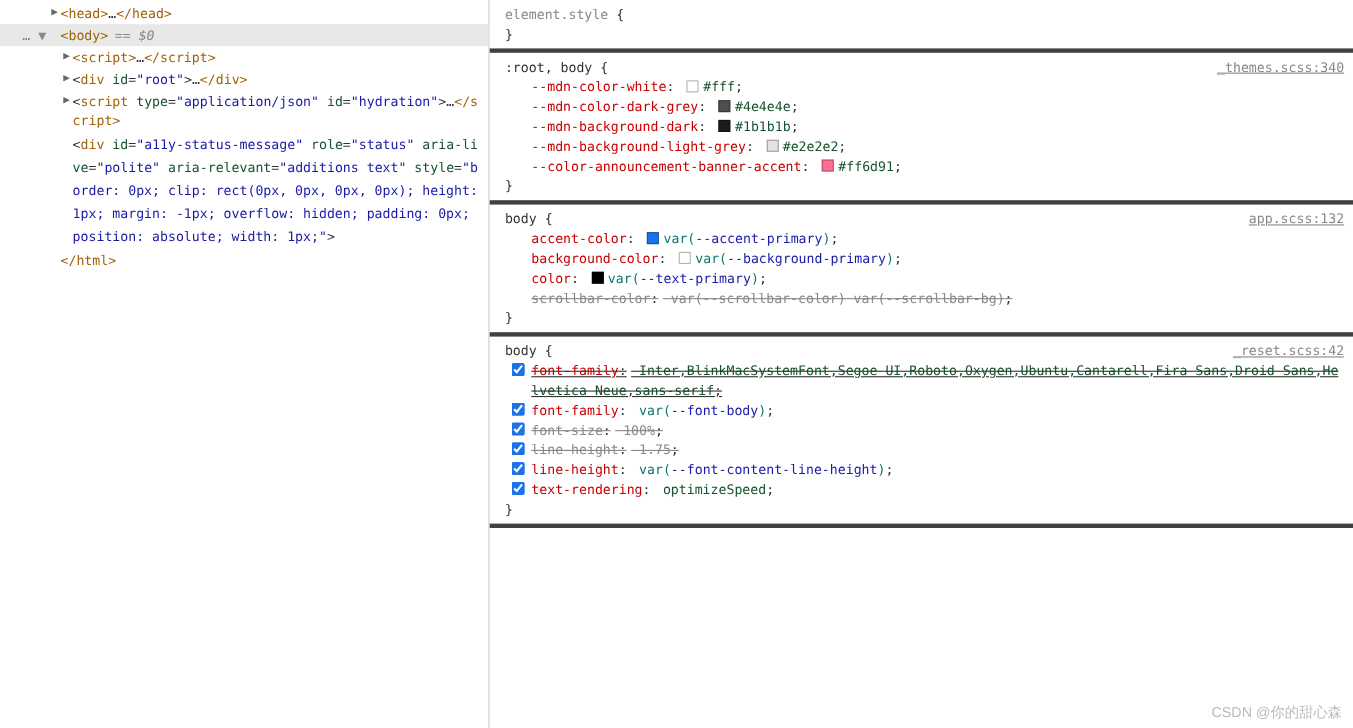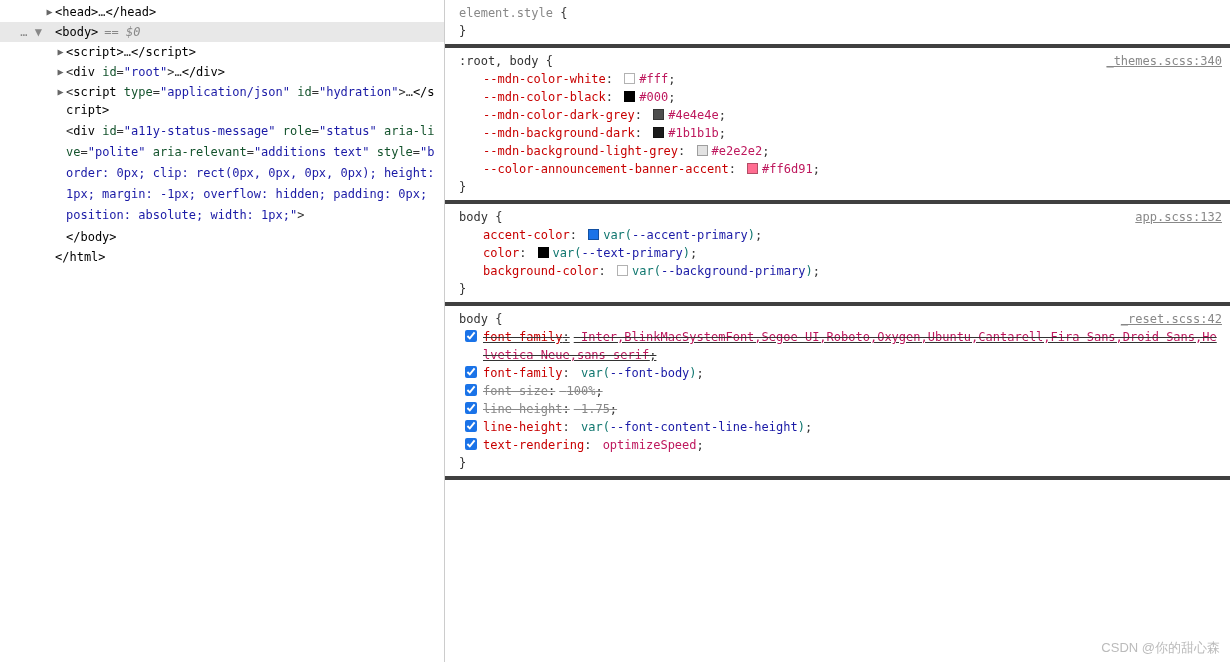--- a/index.html
+++ b/index.html
@@ -4,37 +4,37 @@
 <style>
 *{box-sizing:border-box;margin:0;padding:0}
 body{font-family:Menlo,Consolas,monospace;font-size:12px;color:#333;background:#fff;width:1230px;height:662px;overflow:hidden;display:flex}
 .dom-panel{width:445px;border-right:1px solid #ccc;overflow:hidden;padding:2px 0}
 .styles-panel{flex:1;overflow-y:auto}
 .tree-row{display:flex;align-items:flex-start;padding:1px 0;line-height:18px;min-height:18px}
 .tree-row.selected{background:#e8e8e8}
 .gutter{width:44px;text-align:right;padding-right:2px;color:#888;flex-shrink:0}
 .arrow{width:11px;display:inline-block;text-align:center;color:#666;font-size:10px;cursor:pointer;flex-shrink:0}
 .indent{flex-shrink:0}
-.tag{color:#000000}
+.tag{color:#a16207}
 .attr-name{color:#14532d}
 .attr-val{color:#1a1aa6}
 .punc{color:#333}
 .gray{color:#888}
 .wrap{white-space:normal;word-break:break-all}
 .sel-hint{color:#888;font-style:italic;margin-left:6px}
 .rule-block{border-bottom:4px solid #404040;padding:4px 8px 4px 14px;line-height:18px}
 .rule-head{display:flex;justify-content:space-between;align-items:flex-start}
 .selector{color:#333}
 .source-link{color:#888;text-decoration:underline;cursor:pointer;white-space:nowrap;margin-left:26px}
 .decls{padding-left:24px}
 .decl{display:flex;align-items:flex-start;position:relative;flex-wrap:wrap}
 .chk{position:absolute;left:-18px;top:2px;width:12px;height:12px;accent-color:#1a73e8}
 .prop{color:#c80000}
 .colon{color:#333;margin-right:4px}
-.val{color:#be185d}
+.val{color:#14532d}
 .var-name{color:#1a1aa6}
 .varfn{color:#0f766e}
 .swatch{display:inline-block;width:11px;height:11px;border:1px solid rgba(0,0,0,.3);margin-right:4px;vertical-align:-1px}
 .strike{text-decoration:line-through;color:#888}
 .strike .prop,.strike .val,.strike .var-name,.strike .varfn{color:#888}
 .strike-u{text-decoration:line-through underline;color:#333}
 .brace{color:#333}
 .watermark{position:absolute;right:10px;bottom:5px;color:#bbb;font-size:13px;font-family:sans-serif;pointer-events:none}
 .val-wrap{word-break:break-all;flex:1}
 </style>
@@ -81,26 +81,20 @@
     <span class="wrap" style="max-width:372px"><span class="punc">&lt;</span><span class="tag">script</span> <span class="attr-name">type</span><span class="punc">=</span><span class="attr-val">"application/json"</span> <span class="attr-name">id</span><span class="punc">=</span><span class="attr-val">"hydration"</span><span class="punc">&gt;</span><span class="punc">…</span><span class="tag">&lt;/script&gt;</span></span>
   </div>
 
   <div class="tree-row">
     <span class="gutter"></span>
     <span class="indent" style="width:11px"></span>
     <span class="arrow"></span>
     <span class="wrap" style="max-width:372px;line-height:21px" id="a11y-span"><span class="punc">&lt;</span><span class="tag">div</span> <span class="attr-name">id</span><span class="punc">=</span><span class="attr-val">"a11y-status-message"</span> <span class="attr-name">role</span><span class="punc">=</span><span class="attr-val">"status"</span> <span class="attr-name">aria-live</span><span class="punc">=</span><span class="attr-val">"polite"</span> <span class="attr-name">aria-relevant</span><span class="punc">=</span><span class="attr-val">"additions text"</span> <span class="attr-name">style</span><span class="punc">=</span><span class="attr-val">"border: 0px; clip: rect(0px, 0px, 0px, 0px); height: 1px; margin: -1px; overflow: hidden; padding: 0px; position: absolute; width: 1px;"</span><span class="punc">&gt;</span><span class="tag"></span></span>
   </div>
 
-  <div class="tree-row">
-    <span class="gutter"></span>
-    <span class="indent" style="width:11px"></span>
-    <span class="arrow"></span>
-    <span class="tag">&lt;/body&gt;</span>
-  </div>
 
   <div class="tree-row">
     <span class="gutter"></span>
     <span class="arrow"></span>
     <span class="tag">&lt;/html&gt;</span>
   </div>
 </div>
 
 <div class="styles-panel">
 
@@ -114,23 +108,20 @@
   <div class="rule-block">
     <div class="rule-head">
       <span><span class="selector">:root, body</span> <span class="brace">{</span></span>
       <span class="source-link">_themes.scss:340</span>
     </div>
     <div class="decls" id="r1-decls">
         <div class="decl">
           <span class="val-wrap"><span class=""><span class="prop">--mdn-color-white</span><span class="colon">:</span> <span class="swatch" style="background:#ffffff"></span><span class="val">#fff</span><span class="punc">;</span></span></span>
         </div>
         <div class="decl">
-          <span class="val-wrap"><span class=""><span class="prop">--mdn-color-black</span><span class="colon">:</span> <span class="swatch" style="background:#000000"></span><span class="val">#000</span><span class="punc">;</span></span></span>
-        </div>
-        <div class="decl">
           <span class="val-wrap"><span class=""><span class="prop">--mdn-color-dark-grey</span><span class="colon">:</span> <span class="swatch" style="background:#4e4e4e"></span><span class="val">#4e4e4e</span><span class="punc">;</span></span></span>
         </div>
         <div class="decl">
           <span class="val-wrap"><span class=""><span class="prop">--mdn-background-dark</span><span class="colon">:</span> <span class="swatch" style="background:#1b1b1b"></span><span class="val">#1b1b1b</span><span class="punc">;</span></span></span>
         </div>
         <div class="decl">
           <span class="val-wrap"><span class=""><span class="prop">--mdn-background-light-grey</span><span class="colon">:</span> <span class="swatch" style="background:#e2e2e2"></span><span class="val">#e2e2e2</span><span class="punc">;</span></span></span>
         </div>
         <div class="decl">
           <span class="val-wrap"><span class=""><span class="prop">--color-announcement-banner-accent</span><span class="colon">:</span> <span class="swatch" style="background:#ff6d91"></span><span class="val">#ff6d91</span><span class="punc">;</span></span></span>
@@ -142,24 +133,27 @@
   <div class="rule-block">
     <div class="rule-head">
       <span><span class="selector">body</span> <span class="brace">{</span></span>
       <span class="source-link">app.scss:132</span>
     </div>
     <div class="decls" id="r2-decls">
         <div class="decl">
           <span class="val-wrap"><span class=""><span class="prop">accent-color</span><span class="colon">:</span> <span class="swatch" style="background:#1a73e8"></span><span class="varfn">var(</span><span class="var-name">--accent-primary</span><span class="varfn">)</span><span class="punc">;</span></span></span>
         </div>
         <div class="decl">
+          <span class="val-wrap"><span class=""><span class="prop">background-color</span><span class="colon">:</span> <span class="swatch" style="background:#ffffff"></span><span class="varfn">var(</span><span class="var-name">--background-primary</span><span class="varfn">)</span><span class="punc">;</span></span></span>
+        </div>
+        <div class="decl">
           <span class="val-wrap"><span class=""><span class="prop">color</span><span class="colon">:</span> <span class="swatch" style="background:#000000"></span><span class="varfn">var(</span><span class="var-name">--text-primary</span><span class="varfn">)</span><span class="punc">;</span></span></span>
         </div>
         <div class="decl">
-          <span class="val-wrap"><span class=""><span class="prop">background-color</span><span class="colon">:</span> <span class="swatch" style="background:#ffffff"></span><span class="varfn">var(</span><span class="var-name">--background-primary</span><span class="varfn">)</span><span class="punc">;</span></span></span>
+          <span class="val-wrap"><span class="strike"><span class="prop">scrollbar-color</span><span class="colon">:</span> <span class="val">var(--scrollbar-color) var(--scrollbar-bg)</span><span class="punc">;</span></span></span>
         </div>
       </div>
     <div><span class="brace">}</span></div>
   </div>
 
   <div class="rule-block">
     <div class="rule-head">
       <span><span class="selector">body</span> <span class="brace">{</span></span>
       <span class="source-link">_reset.scss:42</span>
     </div>

